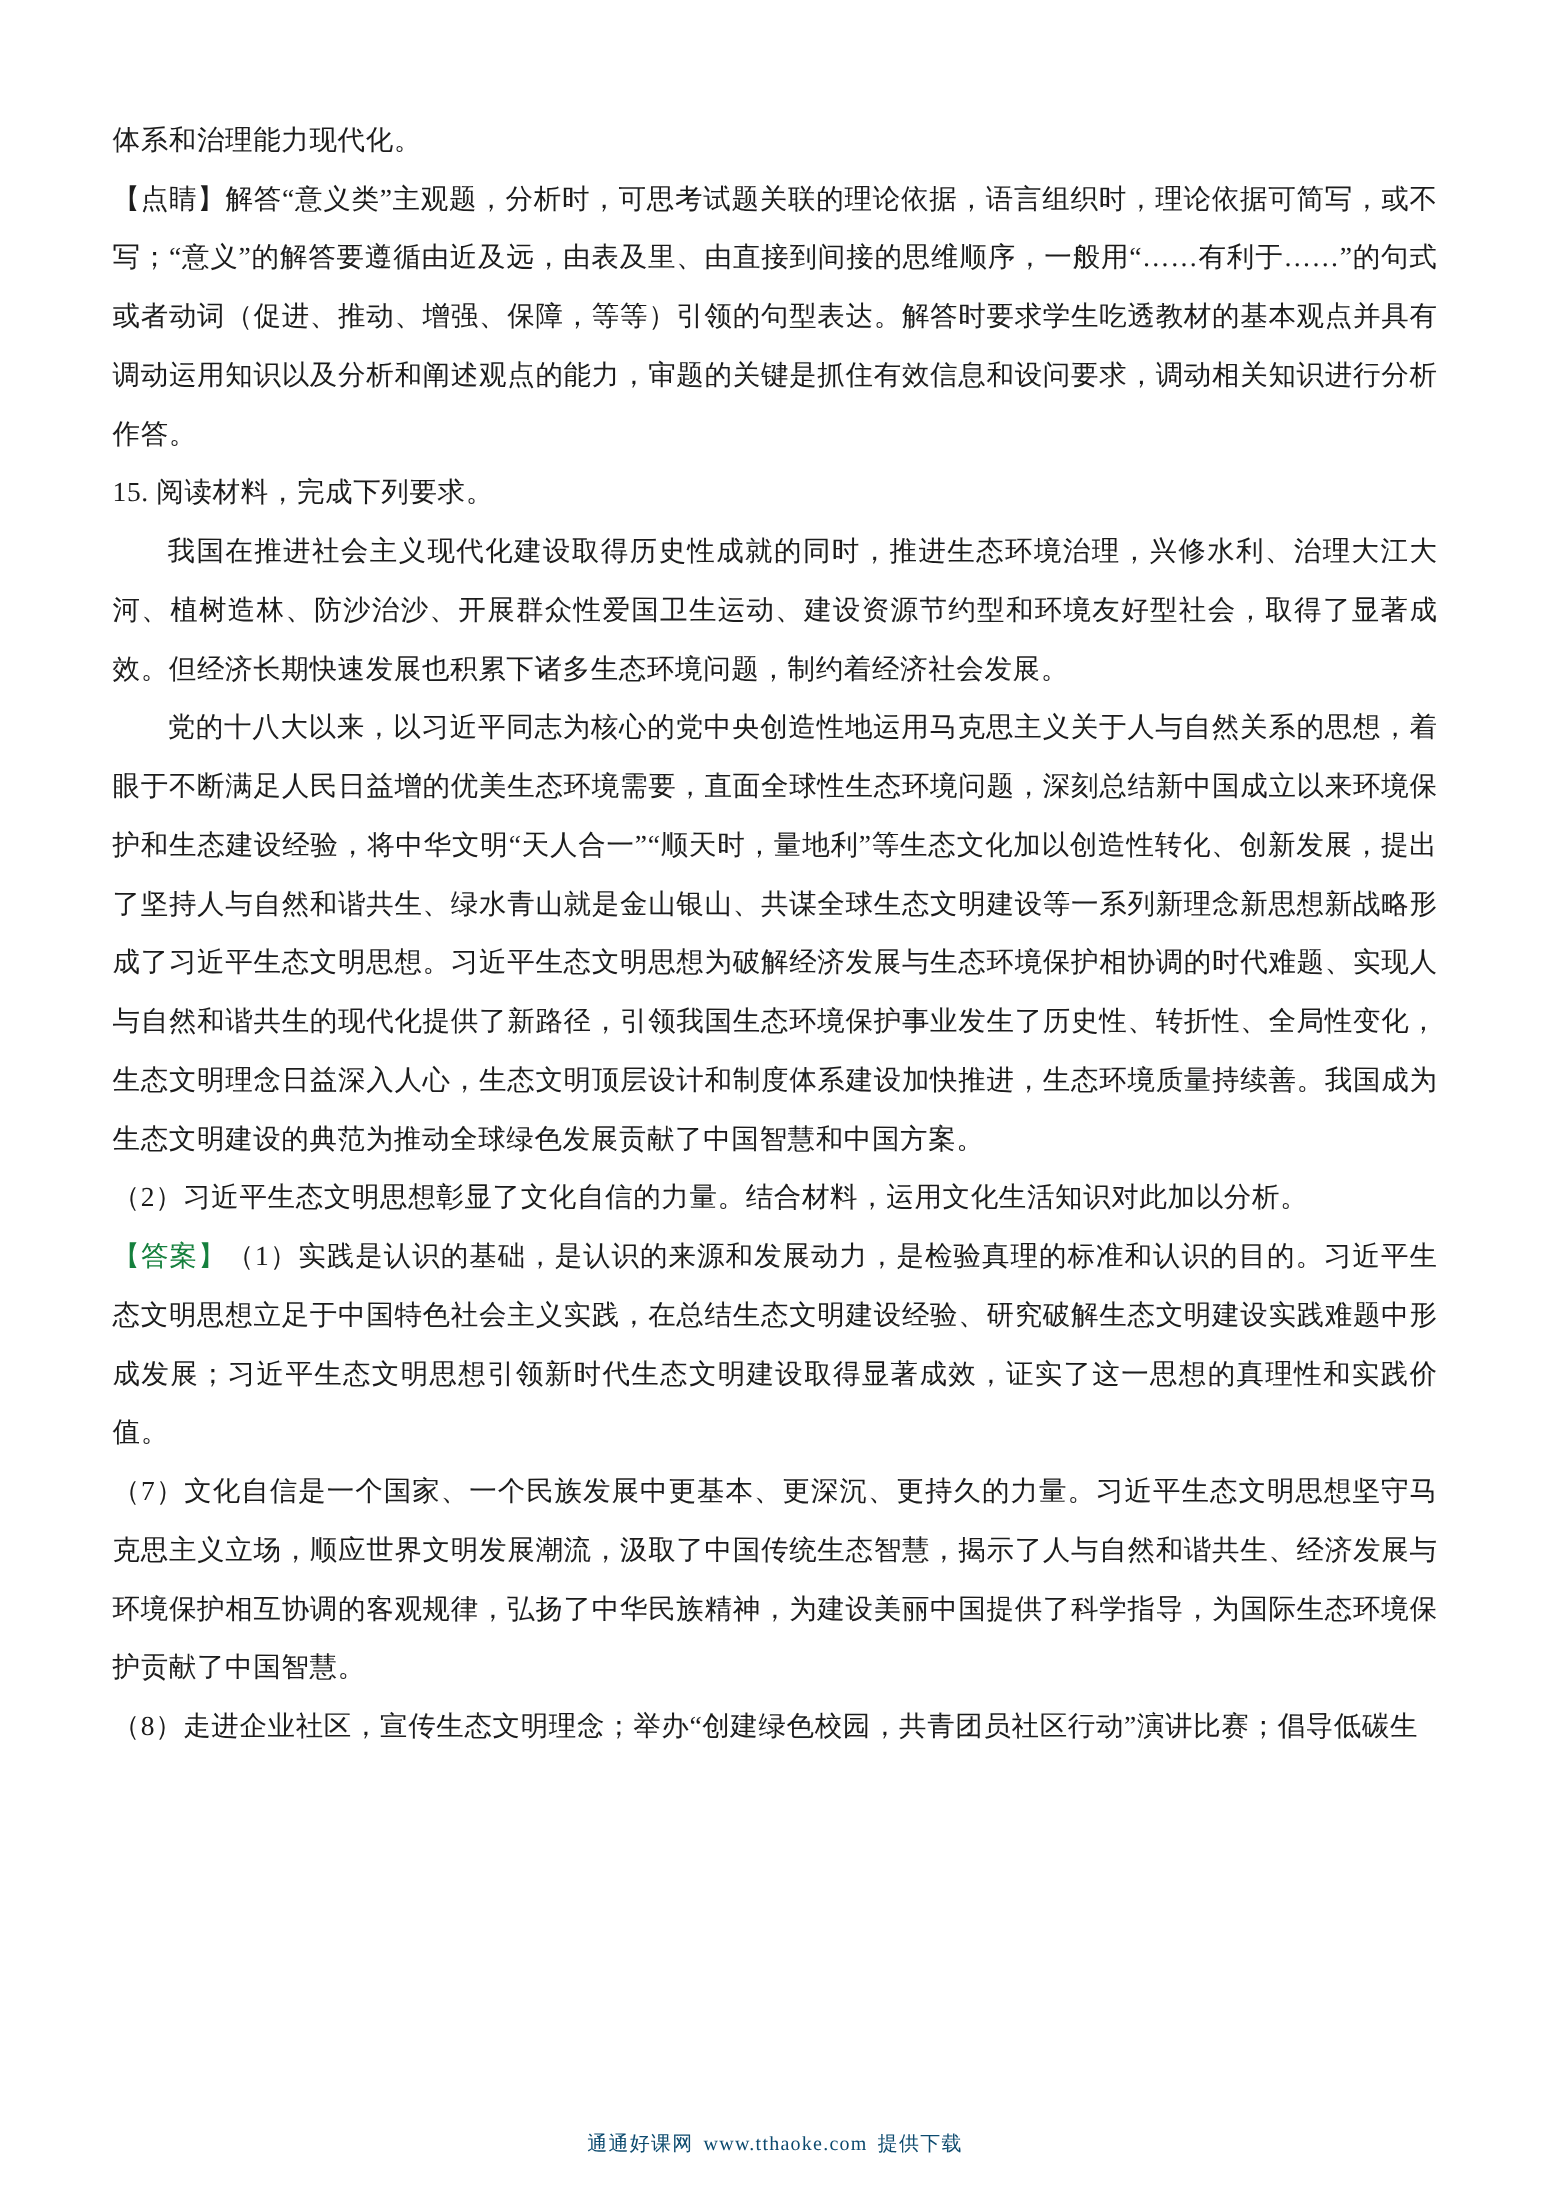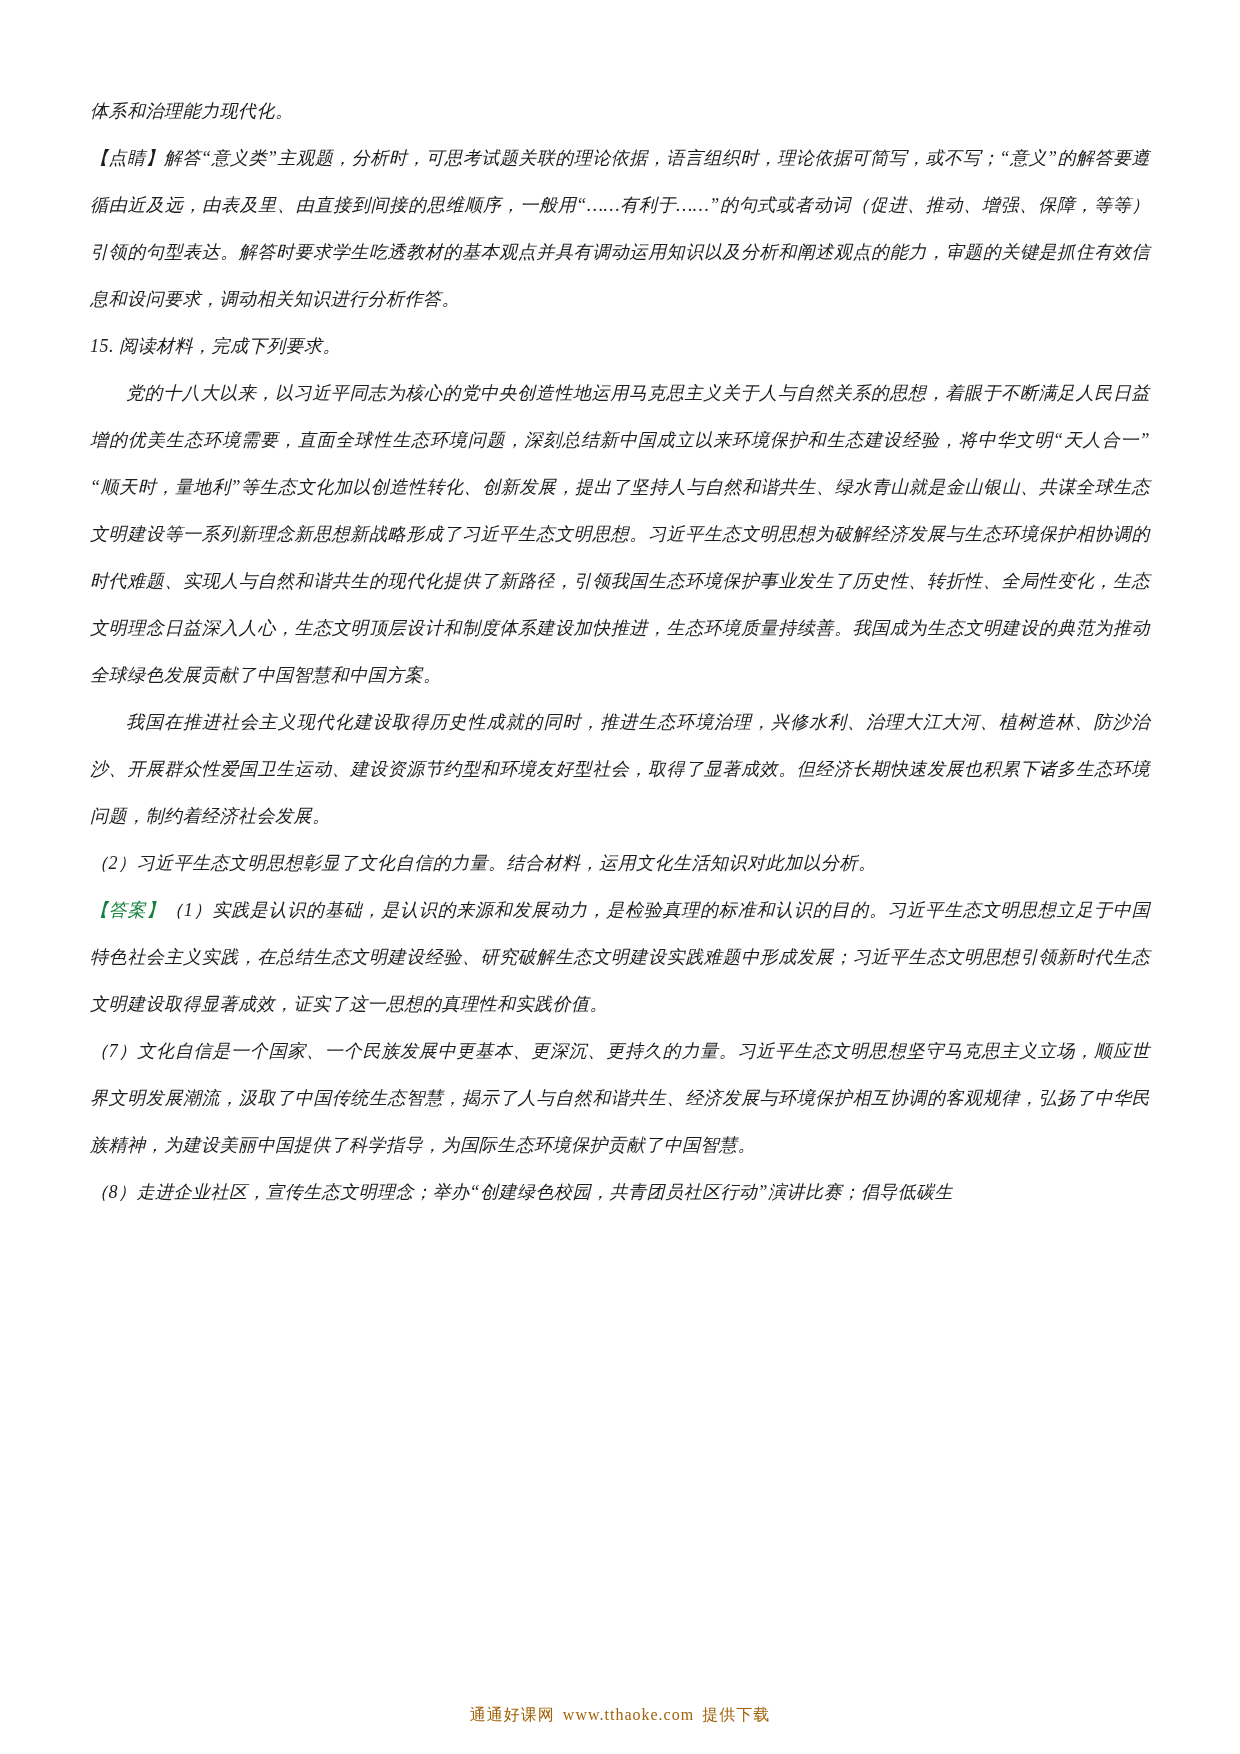--- a/index.html
+++ b/index.html
@@ -17,44 +17,43 @@
   .page {
     box-sizing: border-box;
     width: 1240px;
     height: 1754px;
     padding: 88px 90px 0 90px;
     position: relative;
     overflow: hidden;
   }
   p.para {
     margin: 0;
-    font-size: 18px;
+    font-size: 22px;
     line-height: 47px;
     text-align: justify;
     text-justify: inter-ideograph;
     letter-spacing: 0.5px;
-    font-style: italic;
   }
   p.indent {
     text-indent: 2em;
   }
   .label-black {
     color: #1c1c1c;
   }
   .label-blue {
     color: #15803d;
   }
   .doc-footer {
     position: absolute;
     left: 0;
     bottom: 28px;
     width: 100%;
     text-align: center;
     font-size: 16px;
-    color: #a16207;
+    color: #0c4a6e;
     letter-spacing: 1px;
   }
   .doc-footer span { padding: 0 4px; }
 </style>
 </head>
 <body>
 
 <div class="page">
 
   <p class="para">
@@ -64,25 +63,25 @@
   <p class="para">
     <span class="label-black">【点睛】</span><span>解答“意义类”主观题，分析时，可思考试题关联的理论依据，语言组织时，理论依据可简写，或不写；“意义”的解答要遵循由近及远，由表及里、由直接到间接的思维顺序，一般用“……有利于……”的句式或者动词（促进、推动、增强、保障，等等）引领的句型表达。解答时要求学生吃透教材的基本观点并具有调动运用知识以及分析和阐述观点的能力，审题的关键是抓住有效信息和设问要求，调动相关知识进行分析作答。</span>
   </p>
 
   <p class="para">
     <span>15. 阅读材料，完成下列要求。</span>
   </p>
 
 
   <p class="para indent">
-    <span>党的十八大以来，以习近平同志为核心的党中央创造性地运用马克思主义关于人与自然关系的思想，着眼于不断满足人民日益增的优美生态环境需要，直面全球性生态环境问题，深刻总结新中国成立以来环境保护和生态建设经验，将中华文明“天人合一”“顺天时，量地利”等生态文化加以创造性转化、创新发展，提出了坚持人与自然和谐共生、绿水青山就是金山银山、共谋全球生态文明建设等一系列新理念新思想新战略形成了习近平生态文明思想。习近平生态文明思想为破解经济发展与生态环境保护相协调的时代难题、实现人与自然和谐共生的现代化提供了新路径，引领我国生态环境保护事业发生了历史性、转折性、全局性变化，生态文明理念日益深入人心，生态文明顶层设计和制度体系建设加快推进，生态环境质量持续善。我国成为生态文明建设的典范为推动全球绿色发展贡献了中国智慧和中国方案。</span>
+    <span>我国在推进社会主义现代化建设取得历史性成就的同时，推进生态环境治理，兴修水利、治理大江大河、植树造林、防沙治沙、开展群众性爱国卫生运动、建设资源节约型和环境友好型社会，取得了显著成效。但经济长期快速发展也积累下诸多生态环境问题，制约着经济社会发展。</span>
   </p>
 
   <p class="para indent">
-    <span>我国在推进社会主义现代化建设取得历史性成就的同时，推进生态环境治理，兴修水利、治理大江大河、植树造林、防沙治沙、开展群众性爱国卫生运动、建设资源节约型和环境友好型社会，取得了显著成效。但经济长期快速发展也积累下诸多生态环境问题，制约着经济社会发展。</span>
+    <span>党的十八大以来，以习近平同志为核心的党中央创造性地运用马克思主义关于人与自然关系的思想，着眼于不断满足人民日益增的优美生态环境需要，直面全球性生态环境问题，深刻总结新中国成立以来环境保护和生态建设经验，将中华文明“天人合一”“顺天时，量地利”等生态文化加以创造性转化、创新发展，提出了坚持人与自然和谐共生、绿水青山就是金山银山、共谋全球生态文明建设等一系列新理念新思想新战略形成了习近平生态文明思想。习近平生态文明思想为破解经济发展与生态环境保护相协调的时代难题、实现人与自然和谐共生的现代化提供了新路径，引领我国生态环境保护事业发生了历史性、转折性、全局性变化，生态文明理念日益深入人心，生态文明顶层设计和制度体系建设加快推进，生态环境质量持续善。我国成为生态文明建设的典范为推动全球绿色发展贡献了中国智慧和中国方案。</span>
   </p>
 
 
   <p class="para">
     <span>（2）习近平生态文明思想彰显了文化自信的力量。结合材料，运用文化生活知识对此加以分析。</span>
   </p>
 
 
   <p class="para">
     <span class="label-blue">【答案】</span><span>（1）实践是认识的基础，是认识的来源和发展动力，是检验真理的标准和认识的目的。习近平生态文明思想立足于中国特色社会主义实践，在总结生态文明建设经验、研究破解生态文明建设实践难题中形成发展；习近平生态文明思想引领新时代生态文明建设取得显著成效，证实了这一思想的真理性和实践价值。</span>

